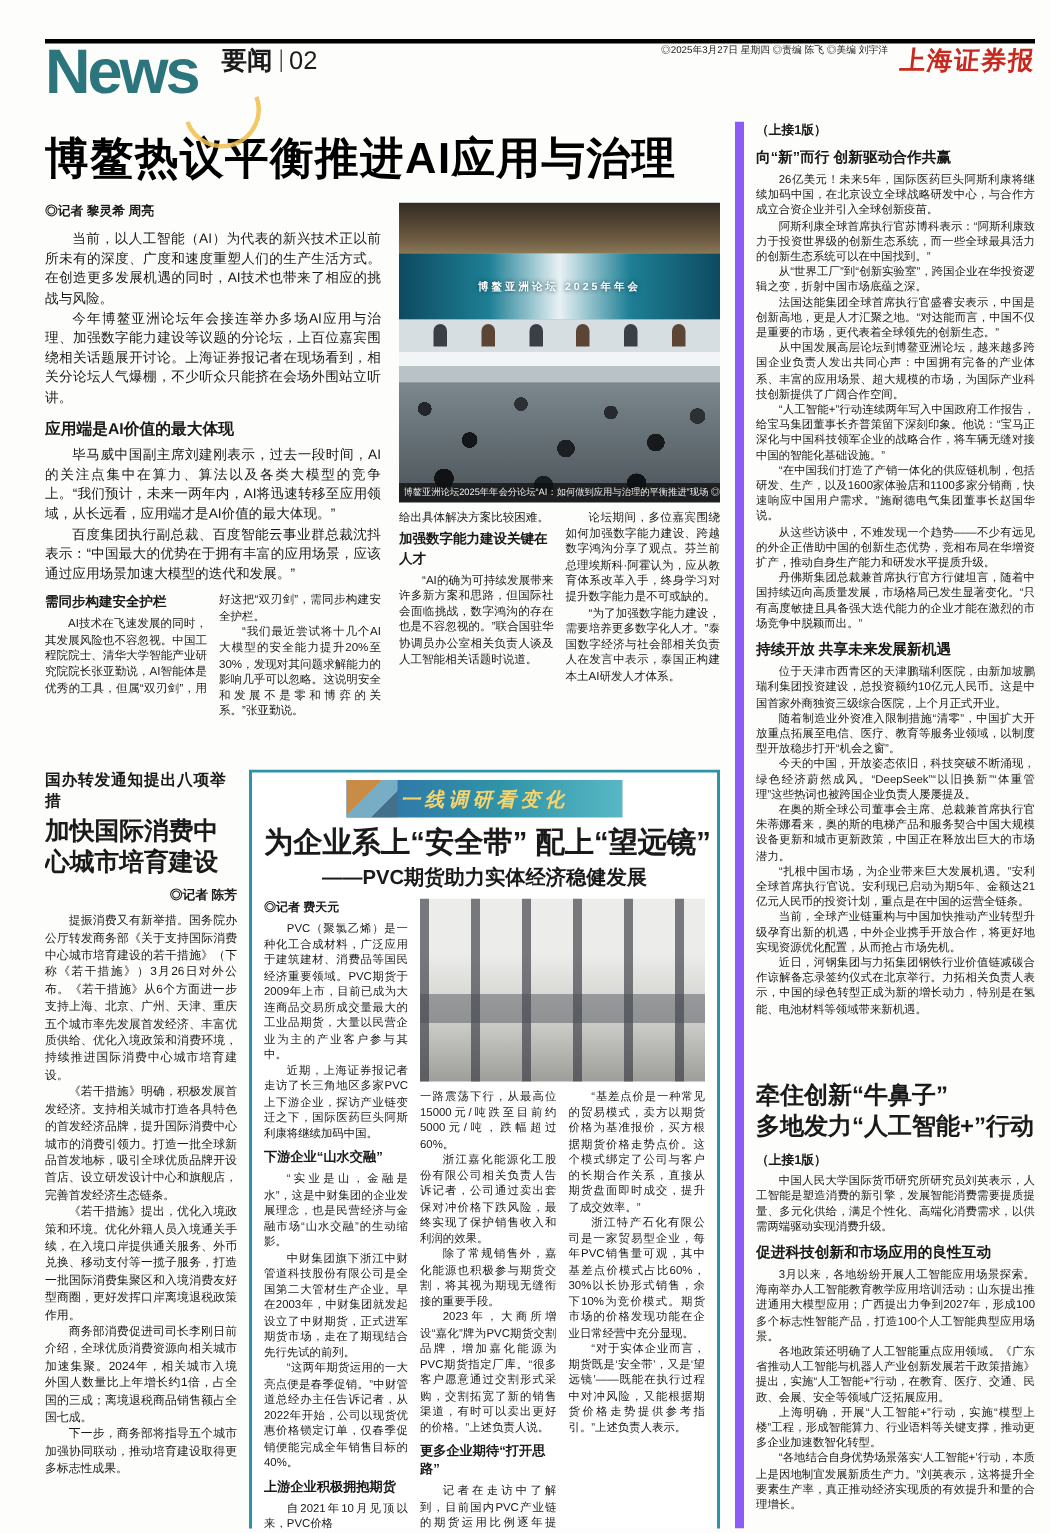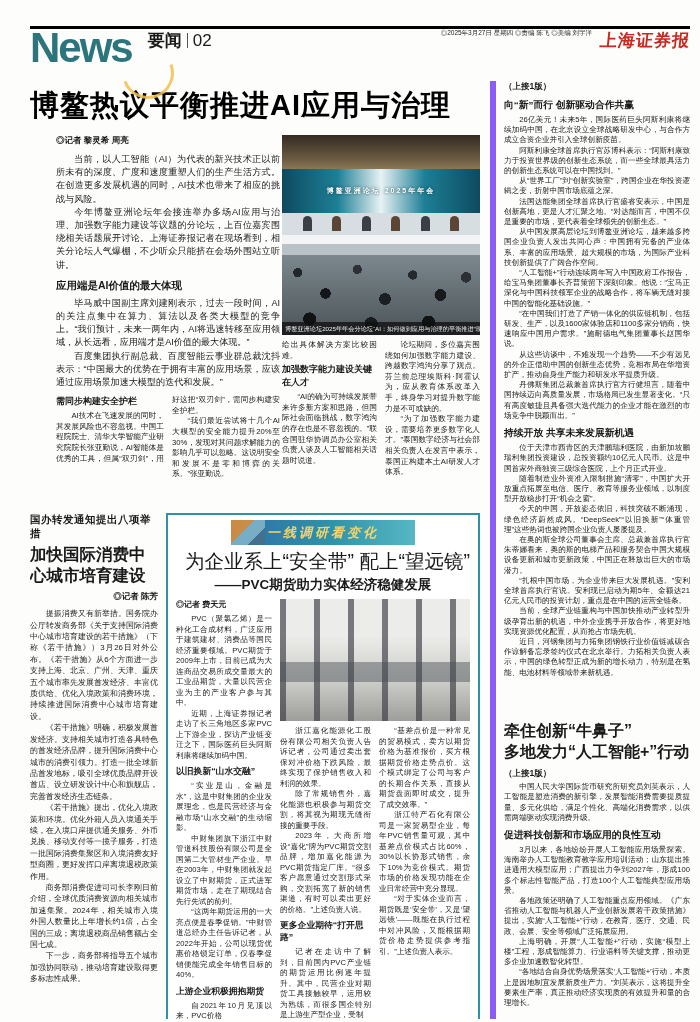--- a/index.html
+++ b/index.html
@@ -23,21 +23,21 @@
   .masthead { font-size:17px; font-weight:bold; color:#c8281e; font-family:"Liberation Serif", serif;
               margin-left:8px; padding-bottom:3px; transform:skewX(-6deg); letter-spacing:1px; white-space:nowrap; }
 
   
   .body-grid { display:grid; grid-template-columns:1fr 200px; column-gap:10px; margin-top:5px; height:938px; overflow:hidden; }
   .main-col { overflow:hidden; }
   .right-rail { border-left:6px solid #8b5cf6; padding-left:8px; overflow:hidden; }
 
   
   .main-title { font-size:29px; font-weight:900; letter-spacing:1px; color:#000; margin:5px 0 9px; white-space:nowrap; }
-  .top-grid { display:grid; grid-template-columns:224px 1fr; column-gap:2px; height:370px; overflow:hidden;margin-left:26px; }
+  .top-grid { display:grid; grid-template-columns:224px 1fr; column-gap:12px; height:370px; overflow:hidden; }
   .col-a { overflow:hidden; }
   .byline { font-size:8.5px; font-weight:bold; margin-bottom:6px; }
   .col-a p { font-size:9.1px; line-height:13.2px; text-align:justify; text-indent:2em; }
   .subhead { font-size:10.5px; font-weight:bold; margin:7px 0 4px; }
   .twocol { column-count:2; column-gap:8px; margin-top:6px; height:86px; overflow:hidden; }
   .twocol p { font-size:7.7px; line-height:10.6px; text-align:justify; text-indent:2em; }
   .twocol .subhead { font-size:9px; margin:0 0 3px; }
   .col-b { overflow:hidden; }
   .twocol2 { column-count:2; column-gap:8px; margin-top:5px; height:158px; overflow:hidden; }
   .twocol2 p { font-size:7.7px; line-height:10.6px; text-align:justify; text-indent:2em; }
@@ -82,21 +82,21 @@
   .guoban p { font-size:7.9px; line-height:11.4px; text-align:justify; text-indent:2em; }
 
   
   .pvc-box { border:2px solid #2f93a8; padding:5px 8px 6px; overflow:hidden; background:#fff; }
   .banner { width:184px; height:25px; margin:0 auto 3px; background:linear-gradient(90deg,#2f6ea8,#2f93a8 55%,#57b7c4);
             display:flex; align-items:center; justify-content:center; position:relative; overflow:hidden; }
   .banner::before { content:""; position:absolute; left:0; top:0; bottom:0; width:34px;
             background:linear-gradient(135deg,#d98f3c 0 40%,#7fb3c9 40% 70%,#466f88 70%); opacity:.9; }
   .banner span { color:#f7d36b; font-weight:bold; font-style:italic; font-size:13px; letter-spacing:3px;
                  font-family:"Liberation Serif", serif; position:relative; }
-  .pvc-title { text-align:right; font-size:19.5px; font-weight:400; margin:3px 0 1px; white-space:nowrap; }
+  .pvc-title { text-align:right; font-size:19.5px; font-weight:700; margin:3px 0 1px; white-space:nowrap; }
   .pvc-subtitle { text-align:center; font-size:13.5px; font-weight:bold; margin-bottom:5px; }
   .pvc-content { display:grid; grid-template-columns:96px 1fr; column-gap:8px; height:424px; overflow:hidden; }
   .pvc-colA { overflow:hidden; }
   .pvc-box p { font-size:7.6px; line-height:10.5px; text-align:justify; text-indent:2em; }
   .pvc-box .byline { font-size:8px; margin-bottom:4px; }
   .pvc-box .subhead { font-size:8.8px; margin:5px 0 3px; }
   .pvc-right { display:flex; flex-direction:column; overflow:hidden; }
   .factory-photo { height:122px; margin-bottom:5px; flex:none;
       background:
         linear-gradient(transparent 0 52%, rgba(70,75,82,.45) 52% 68%, transparent 68%),
@@ -200,31 +200,32 @@
             <div class="banner">
               <span>一线调研看变化</span>
             </div>
             <div class="pvc-title">为企业系上“安全带” 配上“望远镜”</div>
             <div class="pvc-subtitle">——PVC期货助力实体经济稳健发展</div>
             <div class="pvc-content">
               <div class="pvc-colA">
                 <div class="byline">◎记者 费天元</div>
                 <p>PVC（聚氯乙烯）是一种化工合成材料，广泛应用于建筑建材、消费品等国民经济重要领域。PVC期货于2009年上市，目前已成为大连商品交易所成交量最大的工业品期货，大量以民营企业为主的产业客户参与其中。</p>
                 <p>近期，上海证券报记者走访了长三角地区多家PVC上下游企业，探访产业链变迁之下，国际医药巨头阿斯利康将继续加码中国。</p>
-                <div class="subhead">以旧换新“山水交融”</div>
+                <div class="subhead">下游企业“山水交融”</div>
                 <p>“实业是山，金融是水”，这是中财集团的企业发展理念，也是民营经济与金融市场“山水交融”的生动缩影。</p>
                 <p>中财集团旗下浙江中财管道科技股份有限公司是全国第二大管材生产企业。早在2003年，中财集团就发起设立了中财期货，正式进军期货市场，走在了期现结合先行先试的前列。</p>
                 <p>“这两年期货运用的一大亮点便是春季促销。”中财管道总经办主任告诉记者，从2022年开始，公司以现货优惠价格锁定订单，仅春季促销便能完成全年销售目标的40%。</p>
                 <div class="subhead">上游企业积极拥抱期货</div>
                 <p>自2021年10月见顶以来，PVC价格</p>
               </div>
               <div class="pvc-right">
                 <div class="factory-photo"></div>
                 <div class="pvc-bc">
                   <div class="pvc-colB">
+                    <p class="lead">一路震荡下行，从最高位15000元/吨跌至目前约5000元/吨，跌幅超过60%。</p>
                     <p>浙江嘉化能源化工股份有限公司相关负责人告诉记者，公司通过卖出套保对冲价格下跌风险，最终实现了保护销售收入和利润的效果。</p>
                     <p>除了常规销售外，嘉化能源也积极参与期货交割，将其视为期现无缝衔接的重要手段。</p>
                     <p>2023年，大商所增设“嘉化”牌为PVC期货交割品牌，增加嘉化能源为PVC期货指定厂库。“很多客户愿意通过交割形式采购，交割拓宽了新的销售渠道，有时可以卖出更好的价格。”上述负责人说。</p>
                     <div class="subhead">更多企业期待“打开思路”</div>
                     <p>记者在走访中了解到，目前国内PVC产业链的期货运用比例逐年提升。其中，民营企业对期货工具接触较早，运用较为熟练，而很多国企特别是上游生产型企业，受制</p>
                   </div>
                   <div class="pvc-colC">
                     <p>“基差点价是一种常见的贸易模式，卖方以期货价格为基准报价，买方根据期货价格走势点价。这个模式绑定了公司与客户的长期合作关系，直接从期货盘面即时成交，提升了成交效率。”</p>
                     <p>浙江特产石化有限公司是一家贸易型企业，每年PVC销售量可观，其中基差点价模式占比60%，30%以长协形式销售，余下10%为竞价模式。期货市场的价格发现功能在企业日常经营中充分显现。</p>
                     <p>“对于实体企业而言，期货既是‘安全带’，又是‘望远镜’——既能在执行过程中对冲风险，又能根据期货价格走势提供参考指引。”上述负责人表示。</p>

